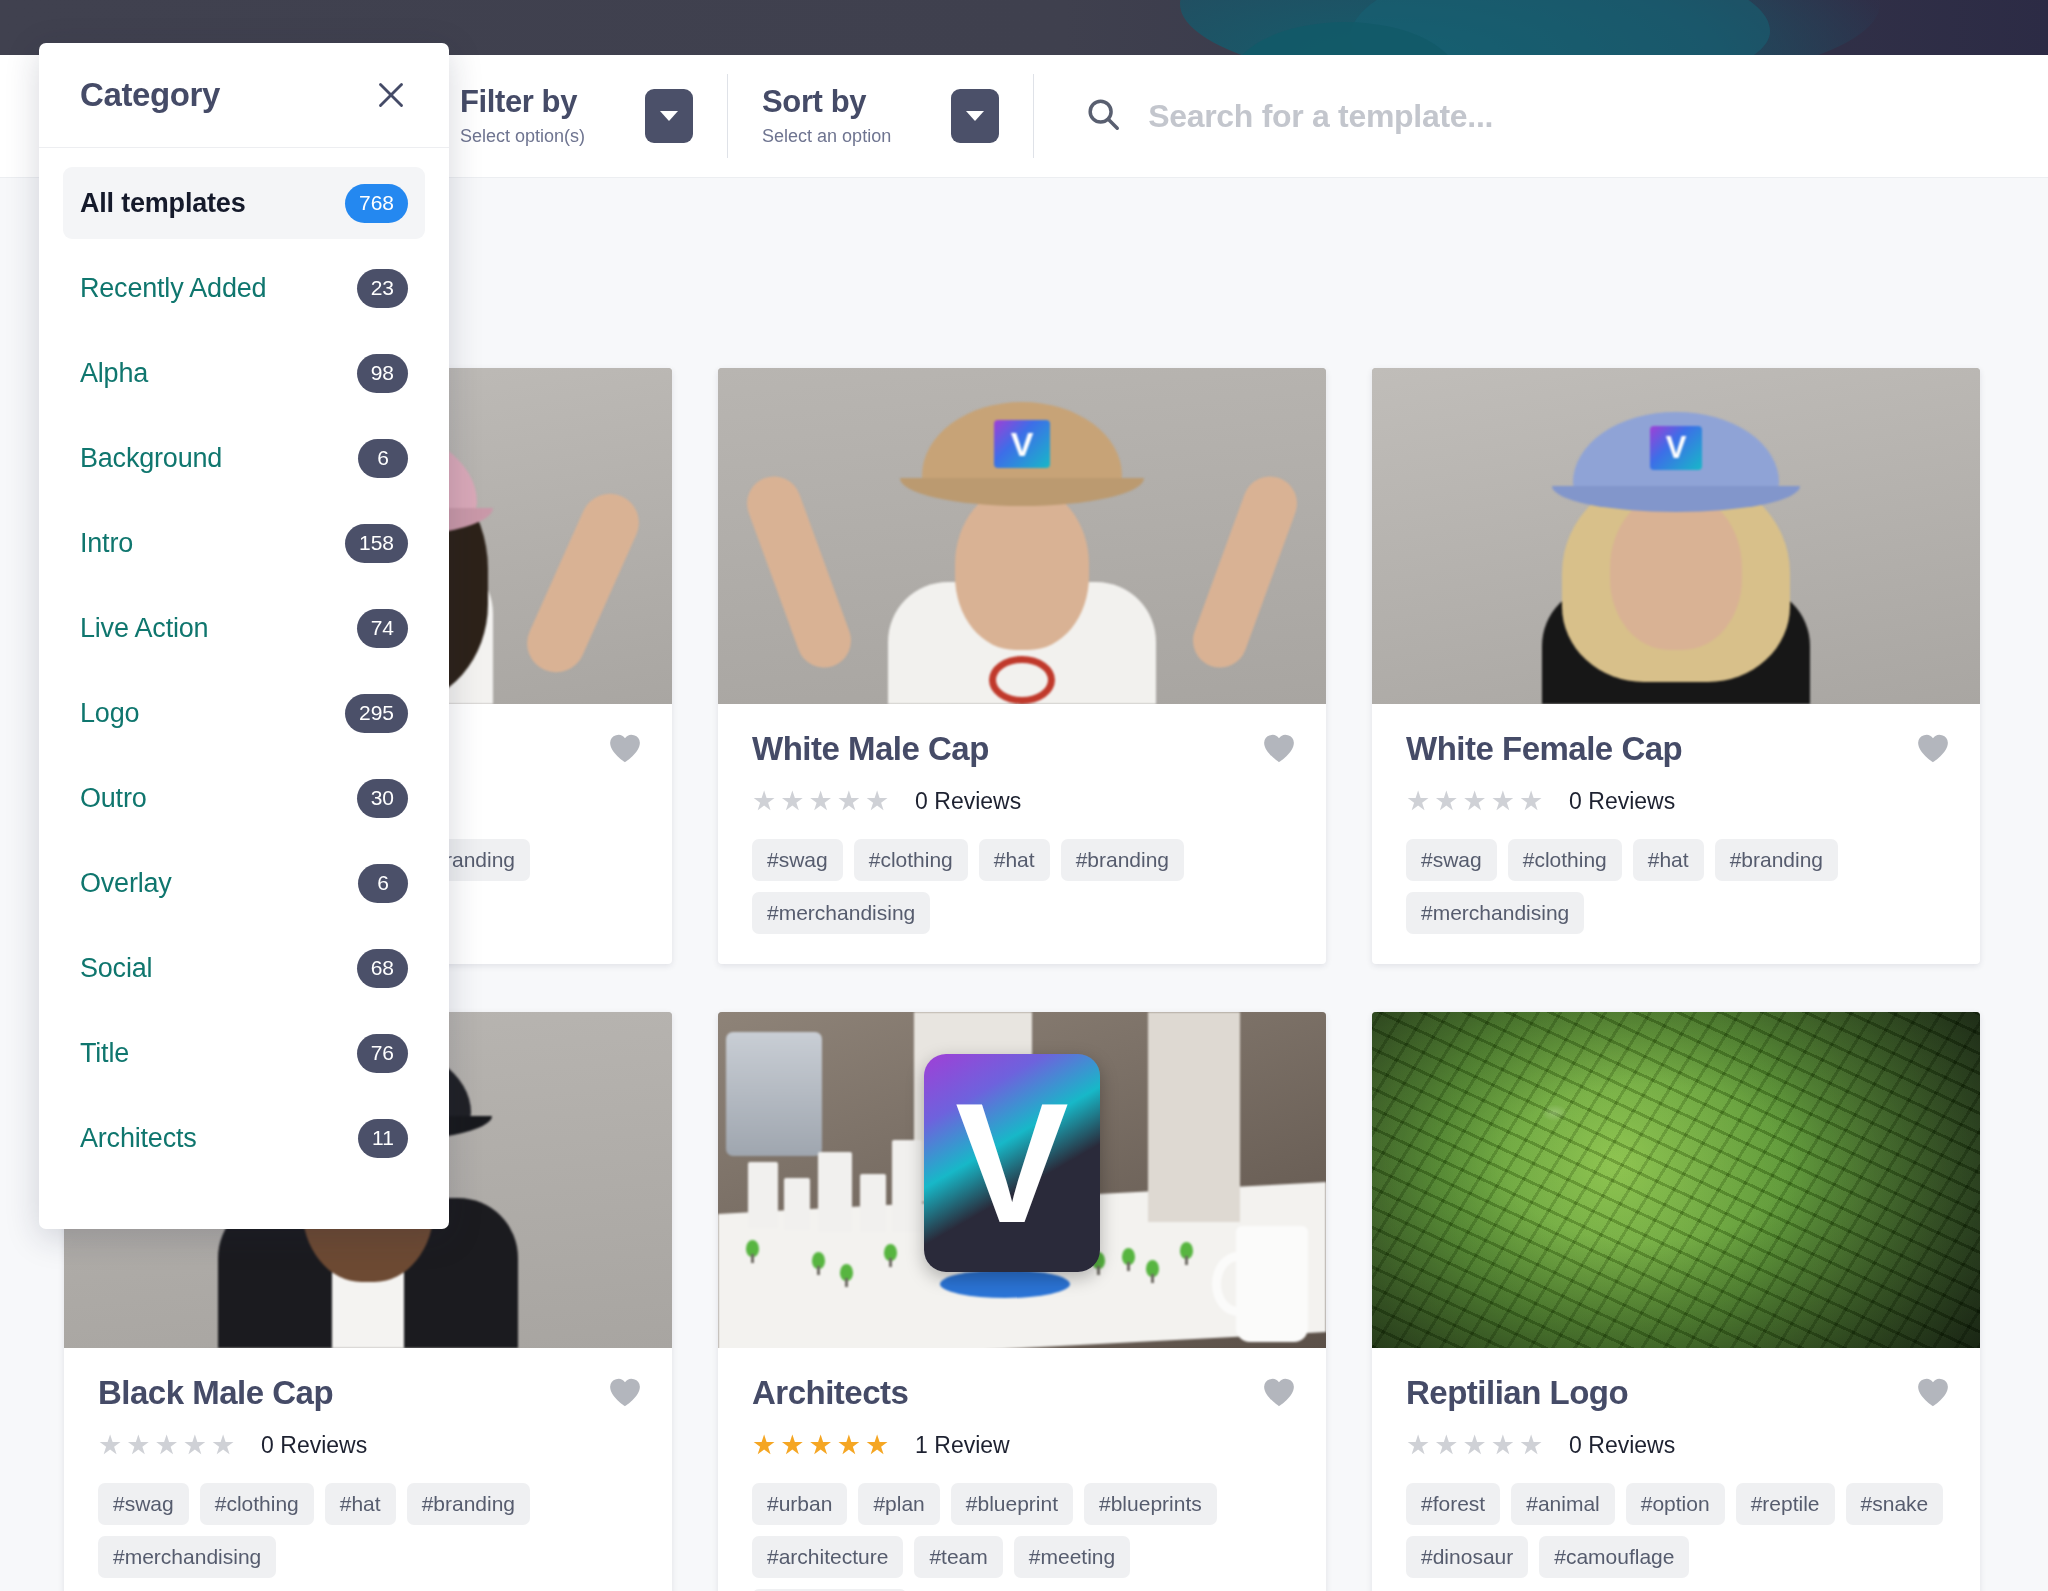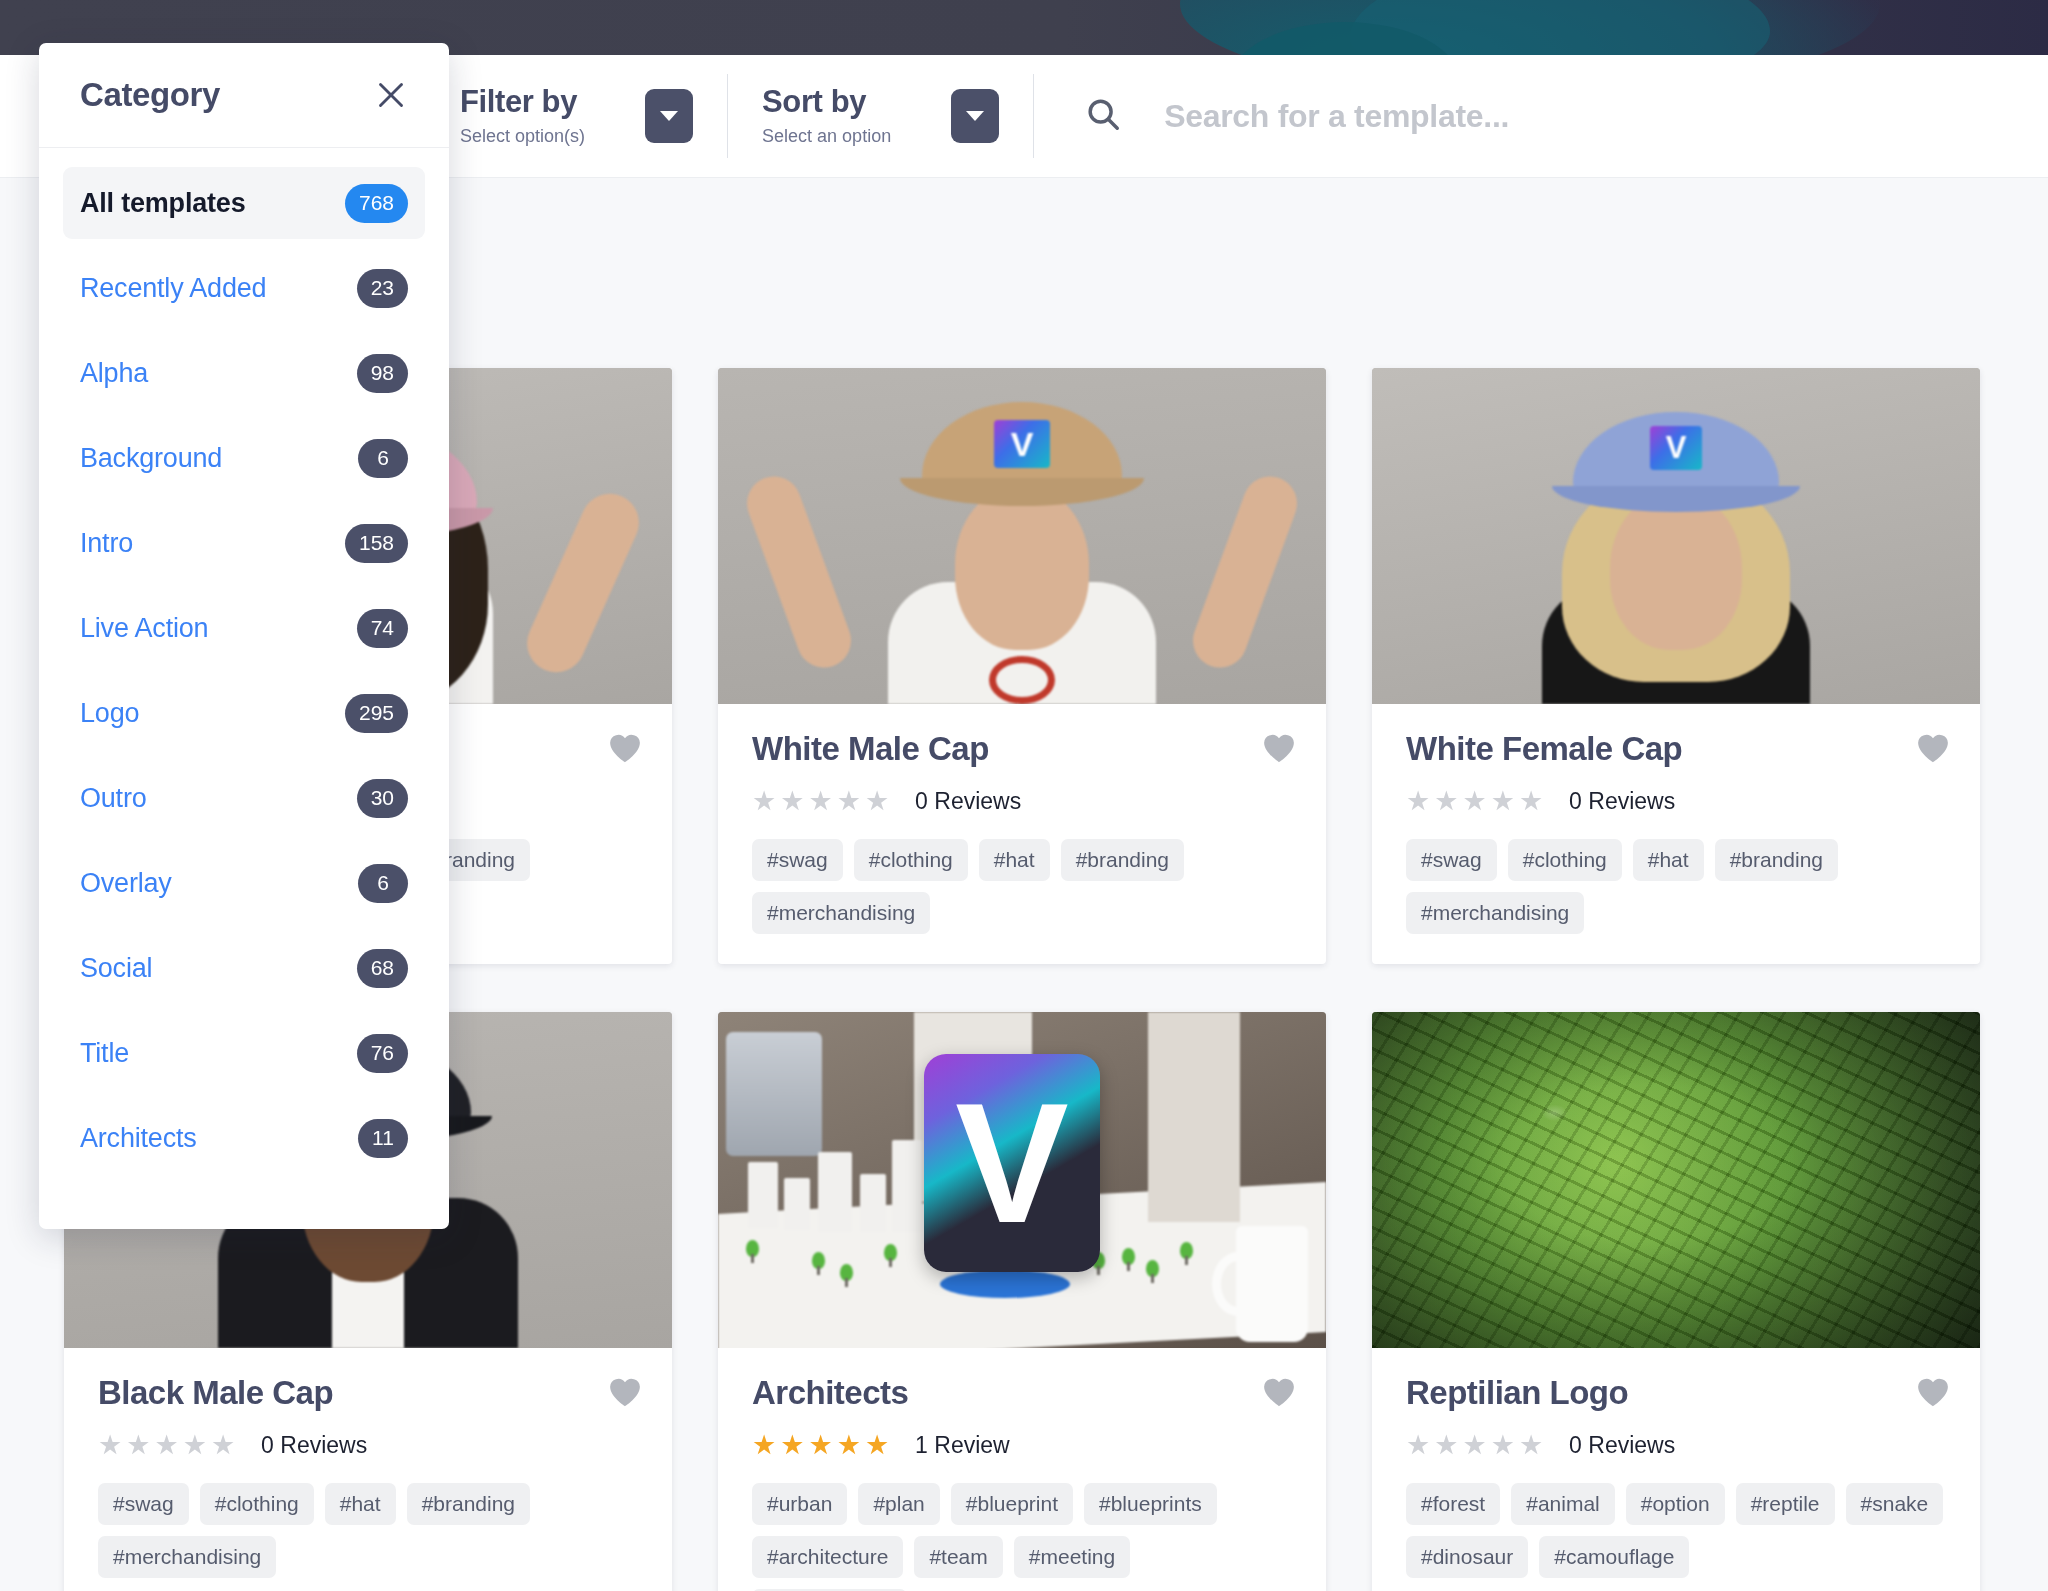--- a/index.html
+++ b/index.html
@@ -120,21 +120,20 @@
   .search-input {
     border: none;
     outline: none;
     font-family: "Liberation Sans", sans-serif;
     font-size: 32px;
     font-weight: bold;
     color: #a16207;
     letter-spacing: -0.3px;
     width: 90%;
     background: transparent;
-    margin-left: 16px;
   }
   .search-input::placeholder {
     color: #c3c6cd;
     font-weight: bold;
   }
 
   
   .page {
     position: absolute;
     left: 0; top: 178px;
@@ -269,21 +268,21 @@
     height: 72px;
     padding: 0 17px;
     border-radius: 9px;
     margin-bottom: 13px;
   }
   .cat-item.active {
     background: #f4f5f7;
   }
   .cat-label {
     font-size: 27px;
-    color: #3b82f6;
+    color: #0f766e;
     letter-spacing: -0.2px;
   }
   .cat-item.active .cat-label {
     font-weight: bold;
     color: #151a2b;
   }
   .cat-badge {
     min-width: 50px;
     height: 39px;
     padding: 0 14px;

